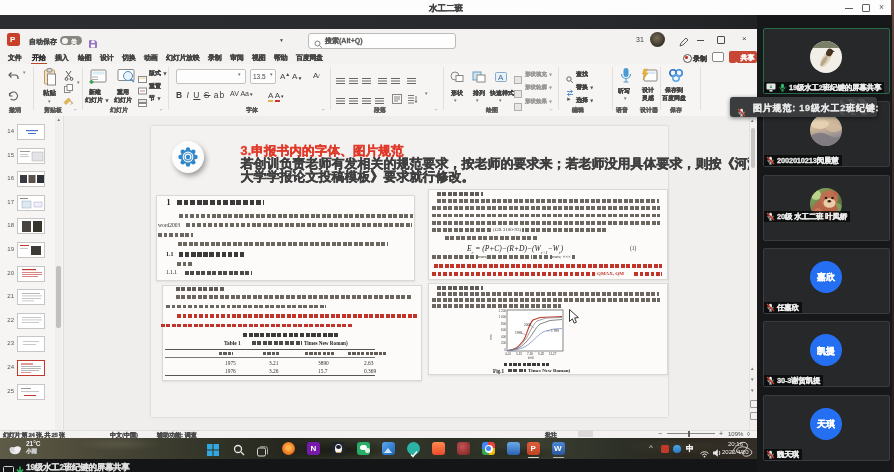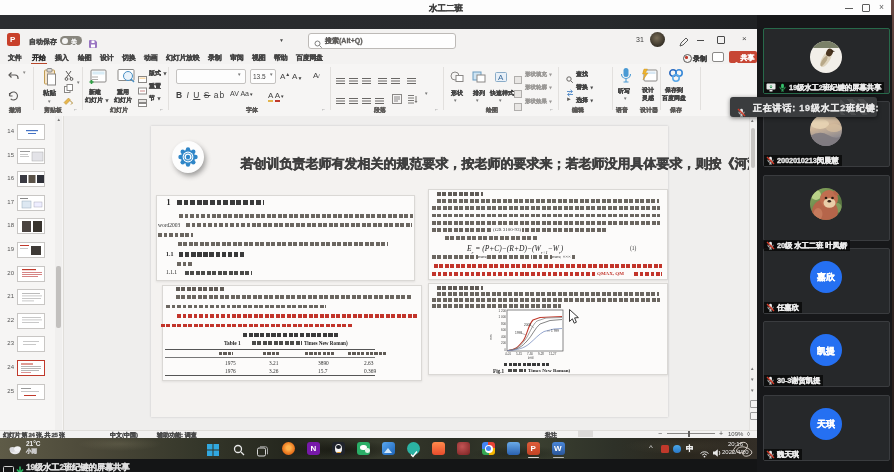--- a/index.html
+++ b/index.html
@@ -416,21 +416,23 @@
           <circle cx="4.5" cy="12" r="2.2"></circle>
           <circle cx="6.7" cy="6.7" r="2.2"></circle>
 <circle cx="12" cy="12" r="7.2"></circle>
 </g>
 <circle cx="12" cy="12" r="5.4" fill="#fff"></circle>
 <circle cx="12" cy="12" r="4" fill="none" stroke="#2f86c8" stroke-width="0.8"></circle>
 <circle cx="12" cy="12" r="2.2" fill="#2f86c8"></circle>
 <path d="M9 14.5 q3 1.5 6 0" stroke="#2f86c8" stroke-width="0.7" fill="none"></path>
 </svg></div>
 
+<div class="a cj" style="left:240.5px;top:142.5px;font-size:12.5px;color:#e03a2b;letter-spacing:0.2px;">3.申报书内的字体、图片规范</div>
 <div class="a cj" style="left:240.5px;top:154.5px;font-size:13px;color:#3f3f3f;letter-spacing:0px;">若创训负责老师有发相关的规范要求，按老师的要求来；若老师没用具体要求，则按《河海</div>
+<div class="a cj" style="left:240.5px;top:167.5px;font-size:13px;color:#3f3f3f;letter-spacing:0px;">大学学报论文投稿模板》要求就行修改。</div>
 
 <div class="a" style="left:155.5px;top:195px;width:257px;height:84px;background:#fcfbfa;border:0.5px solid #dad8d5;box-shadow:0 1px 2px rgba(0,0,0,.08);"></div>
 <div class="a" style="left:162px;top:284.5px;width:257.5px;height:94.5px;background:#fcfbfa;border:0.5px solid #dad8d5;box-shadow:0 1px 2px rgba(0,0,0,.08);"></div>
 <div class="a" style="left:428px;top:188.5px;width:237.5px;height:89.5px;background:#fcfbfa;border:0.5px solid #dad8d5;box-shadow:0 1px 2px rgba(0,0,0,.08);"></div>
 <div class="a" style="left:428px;top:282.5px;width:237.5px;height:90px;background:#fcfbfa;border:0.5px solid #dad8d5;box-shadow:0 1px 2px rgba(0,0,0,.08);"></div>
 <div class="a" style="left:166.5px;top:197.5px;font-size:8px;font-family:'Liberation Serif',serif;font-weight:bold;color:#222;">1</div>
 <div class="a" style="left:177px;top:199.5px;width:87px;height:5.4px;opacity:1.0;background:repeating-linear-gradient(90deg,#3a3a3a 0 4.8px,transparent 4.8px 6.6px);"></div>
 <div class="a" style="left:179px;top:214px;width:233.5px;height:3.9px;opacity:1.0;background:repeating-linear-gradient(90deg,#6b6660 0 3.8px,transparent 3.8px 5.5px);"></div>
 <div class="a" style="left:158px;top:222px;font-size:5.5px;font-family:'Liberation Serif',serif;color:#333;">word2003</div>
 <div class="a" style="left:186px;top:223.3px;width:226px;height:3.9px;opacity:1.0;background:repeating-linear-gradient(90deg,#6b6660 0 3.8px,transparent 3.8px 5.5px);"></div>
@@ -701,21 +703,21 @@
       <span style="letter-spacing:-0.2px;">19级水工2班纪键的屏幕共享</span>
     </div>
 <div class="lbl" style="left:764px;top:155.3px;">
       <svg width="9" height="9" viewBox="0 0 9 9">
         <rect x="3.1" y="0.8" width="2.8" height="4.6" rx="1.4" fill="#e8e8e8"></rect>
         <path d="M1.8 3.8 a2.7 2.7 0 0 0 5.4 0 M4.5 6.5 v1.4 M3 8 h3" stroke="#e8e8e8" stroke-width="0.8" fill="none"></path>
         <path d="M1 1 l7 7" stroke="#d23c2a" stroke-width="1.4"></path>
       </svg>
       <span style="letter-spacing:-0.2px;">2002010213闵晨慧</span>
     </div>
-<div class="lbl" style="left:764px;top:240px;text-align:right;">
+<div class="lbl" style="left:764px;top:211px;text-align:right;">
       <svg width="9" height="9" viewBox="0 0 9 9">
         <rect x="3.1" y="0.8" width="2.8" height="4.6" rx="1.4" fill="#e8e8e8"></rect>
         <path d="M1.8 3.8 a2.7 2.7 0 0 0 5.4 0 M4.5 6.5 v1.4 M3 8 h3" stroke="#e8e8e8" stroke-width="0.8" fill="none"></path>
         <path d="M1 1 l7 7" stroke="#d23c2a" stroke-width="1.4"></path>
       </svg>
       <span style="letter-spacing:-0.2px;">20级 水工二班 叶凤娇</span>
     </div>
 <div class="lbl" style="left:764px;top:301.9px;">
       <svg width="9" height="9" viewBox="0 0 9 9">
         <rect x="3.1" y="0.8" width="2.8" height="4.6" rx="1.4" fill="#e8e8e8"></rect>
@@ -739,14 +741,14 @@
         <path d="M1 1 l7 7" stroke="#d23c2a" stroke-width="1.4"></path>
       </svg>
       <span style="letter-spacing:-0.2px;">魏天琪</span>
     </div>
 <div class="a" style="left:730px;top:97px;width:147px;height:20px;background:#3a3c3e;border-radius:3px;box-shadow:0 1px 4px rgba(0,0,0,.5);"></div>
 <div class="a" style="left:737px;top:102.5px;width:9px;height:9px;"><svg width="9" height="9" viewBox="0 0 9 9">
         <rect x="3.1" y="0.8" width="2.8" height="4.6" rx="1.4" fill="#e8e8e8"></rect>
         <path d="M1.8 3.8 a2.7 2.7 0 0 0 5.4 0 M4.5 6.5 v1.4 M3 8 h3" stroke="#e8e8e8" stroke-width="0.8" fill="none"></path>
         <path d="M1 1 l7 7" stroke="#d23c2a" stroke-width="1.4"></path>
       </svg></div>
-<div class="a cs" style="left:753px;top:102px;font-size:9px;color:#e8e8e8;letter-spacing:0.8px;">正在讲话: 19级水工2班纪键:</div>
+<div class="a cs" style="left:753px;top:102px;font-size:9px;color:#e8e8e8;letter-spacing:0.8px;">图片规范: 19级水工2班纪键:</div>
 <div class="a" style="left:840px;top:99px;width:28px;height:16px;opacity:0.08;background:repeating-linear-gradient(45deg,#fff 0 4px,transparent 4px 8px);border-radius:2px;"></div>
 </div>
 </body></html>

